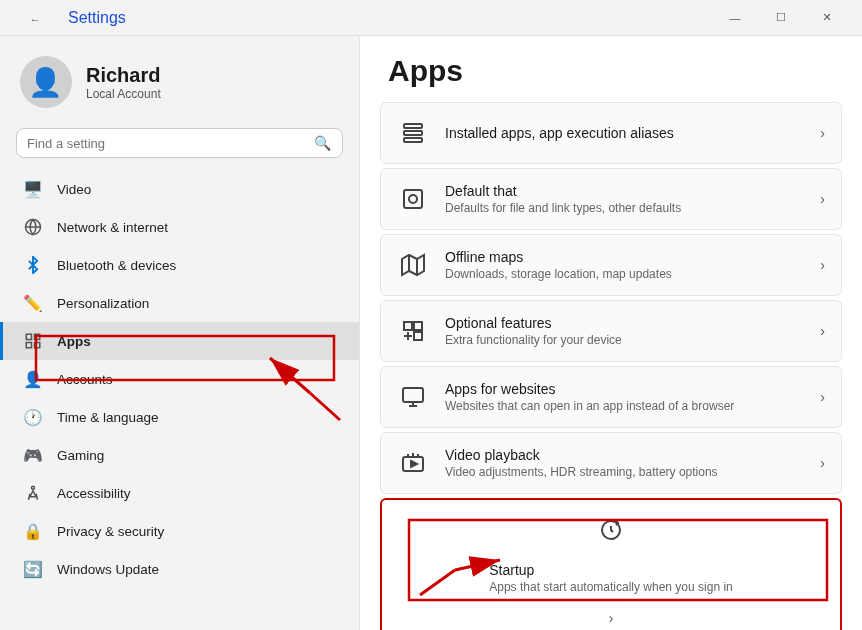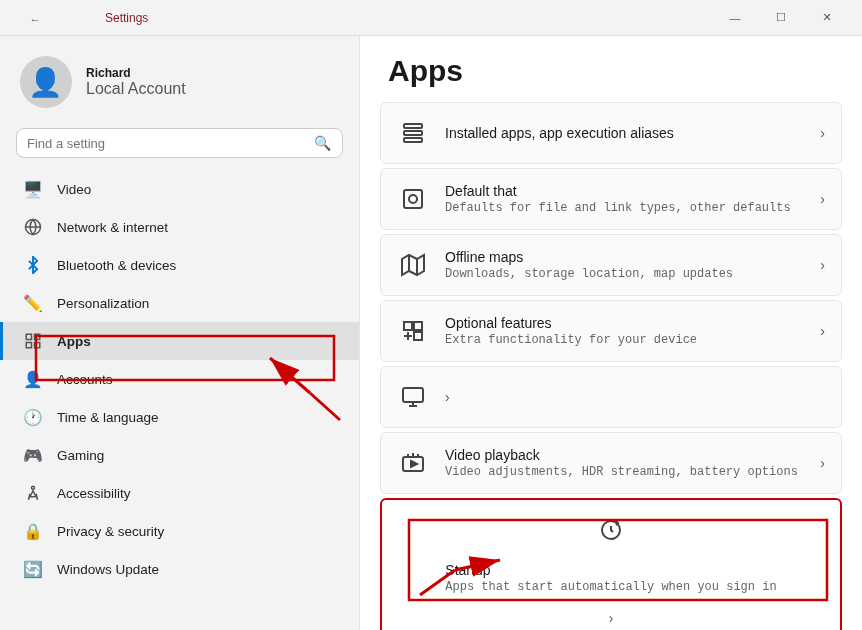--- a/index.html
+++ b/index.html
@@ -29,23 +29,22 @@
       border-bottom: 1px solid #e0e0e0;
       flex-shrink: 0;
     }
     .titlebar-left {
       display: flex;
       align-items: center;
       gap: 10px;
       flex: 1;
     }
     .titlebar-title {
-      font-size: 12px;
-      color: #7f1d1d;
-      margin-left: 37px;
+      font-size: 16px;
+      color: #1d4ed8;
     }
     .titlebar-controls {
       display: flex;
       gap: 0;
     }
     .titlebar-btn {
       width: 46px;
       height: 36px;
       display: flex;
       align-items: center;
@@ -91,26 +90,26 @@
       align-items: center;
       justify-content: center;
       flex-shrink: 0;
     }
     .avatar-icon {
       font-size: 28px;
       color: #888;
     }
     .user-info {}
     .user-name {
-      font-size: 12px;
+      font-size: 20px;
       font-weight: 600;
       color: #1a1a1a;
     }
     .user-type {
-      font-size: 16px;
+      font-size: 12px;
       color: #555;
     }
 
     
     .search-container {
       padding: 4px 16px 12px 16px;
     }
     .search-box {
       display: flex;
       align-items: center;
@@ -217,21 +216,20 @@
     }
     .settings-item-title {
       font-size: 14px;
       font-weight: 500;
       color: #1a1a1a;
     }
     .settings-item-desc {
       font-size: 12px;
       color: #666;
       margin-top: 2px;
-      font-family: Liberation Mono, monospace;
     }
     .settings-item-chevron {
       color: #555;
       font-size: 14px;
     }
 
     
     .annotations-layer {
       position: absolute;
       top: 0;
@@ -418,20 +416,24 @@
         </div>
 
         <div class="settings-item">
           <div class="settings-item-icon">
             <svg width="24" height="24" viewBox="0 0 24 24" fill="none" stroke="#444" stroke-width="2">
               <rect x="2" y="3" width="20" height="14" rx="2"></rect>
               <line x1="8" y1="21" x2="16" y2="21"></line>
               <line x1="12" y1="17" x2="12" y2="21"></line>
             </svg>
           </div>
+          <div class="settings-item-text">
+            <div class="settings-item-title">Apps for websites</div>
+            <div class="settings-item-desc">Websites that can open in an app instead of a browser</div>
+          </div>
           <span class="settings-item-chevron">›</span>
         </div>
 
         <div class="settings-item">
           <div class="settings-item-icon">
             <svg width="24" height="24" viewBox="0 0 24 24" fill="none" stroke="#444" stroke-width="2">
               <rect x="2" y="6" width="20" height="14" rx="2"></rect>
               <polygon points="10,10 16,13 10,16" fill="#444"></polygon>
               <line x1="7" y1="3" x2="7" y2="6"></line>
               <line x1="12" y1="2" x2="12" y2="6"></line>

